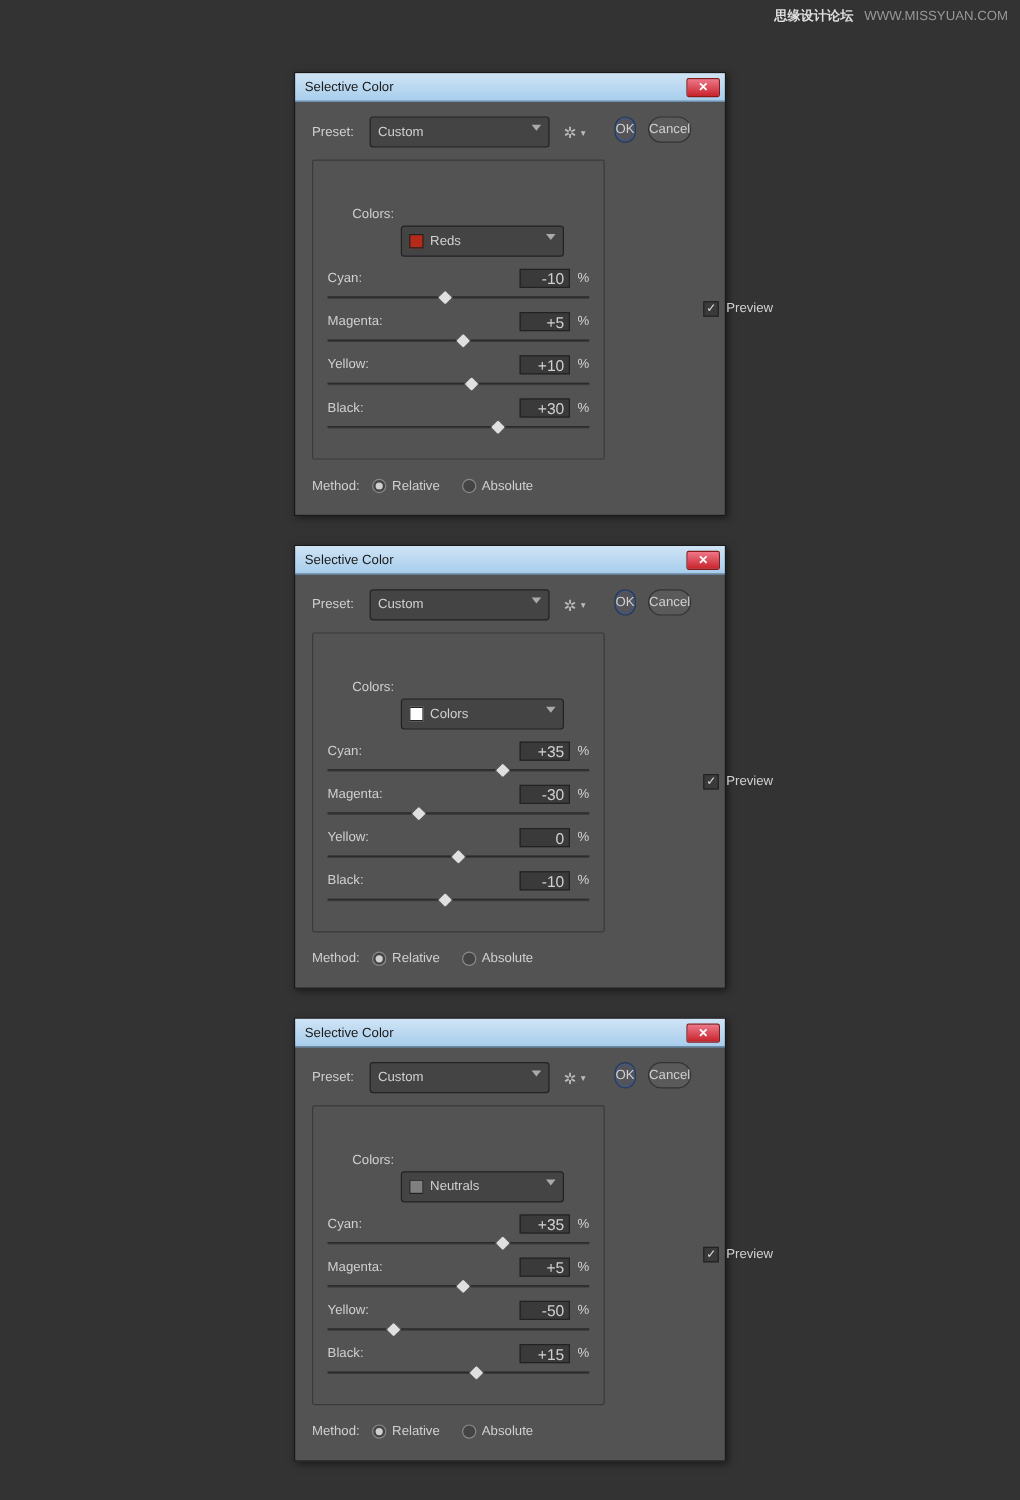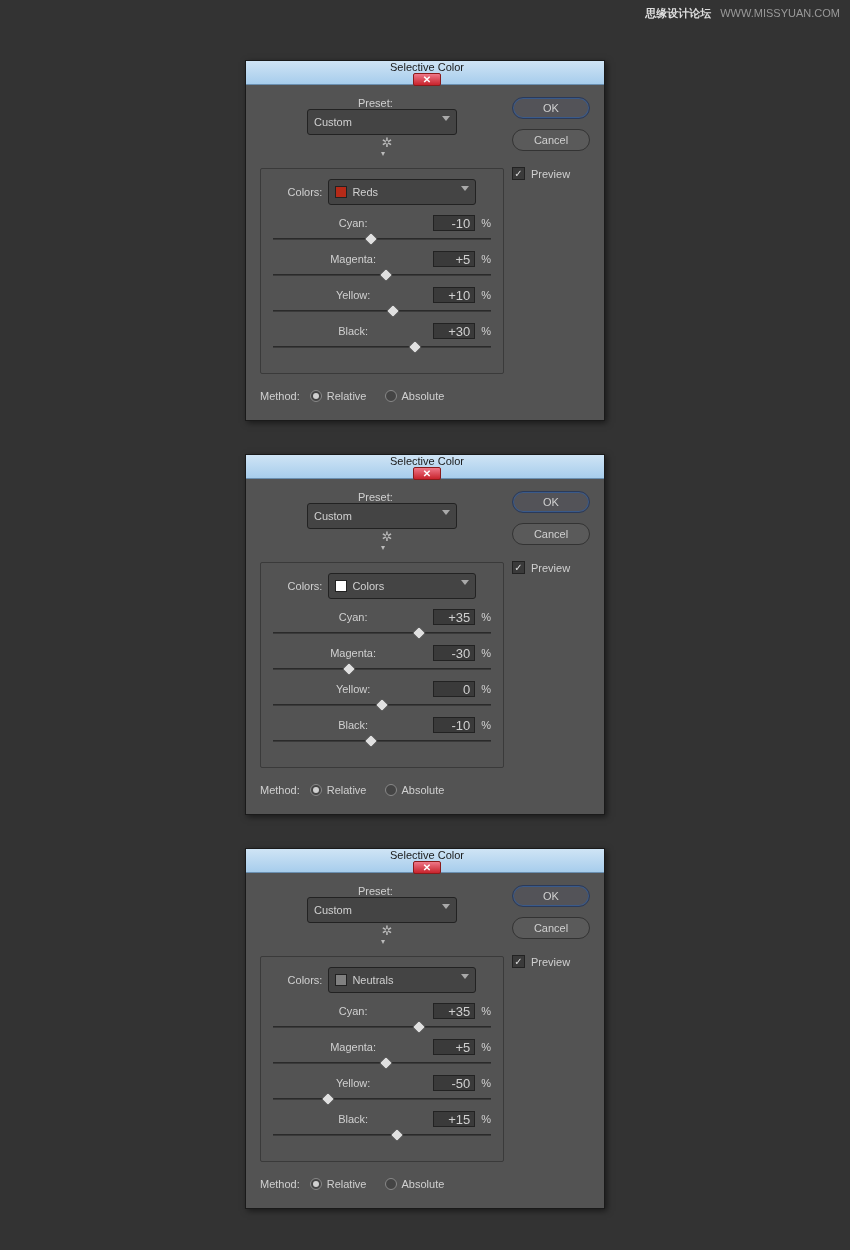--- a/index.html
+++ b/index.html
@@ -18,38 +18,37 @@
   .titlebar {
     height: 24px;
     background: linear-gradient(#cfe4f5, #a7cdec);
     display: flex;
     align-items: center;
     padding: 0 4px 0 8px;
     font-size: 11px;
     color: #1a1a1a;
     font-weight: bold;
     border-bottom: 1px solid #6a8fb0;
-    flex-direction: column;
   }
   .titlebar .title { flex: 1; font-weight: normal; }
   .close-btn {
     width: 28px; height: 16px;
     background: linear-gradient(#e78, #c8232c);
     border: 1px solid #8a1a1a;
     border-radius: 2px;
     display: flex; align-items: center; justify-content: center;
     color: #fff; font-size: 10px; font-weight: bold;
     cursor: pointer;
   }
   
   .body { padding: 12px 14px 18px 14px; color: #d0d0d0; font-size: 11px; display: flex; }
   .left-col { flex: 1; }
-  .right-col { width: 78px; margin-left: 8px; display: flex; flex-direction: column; gap: 10px; }
-  
-  .row { display: flex; align-items: center; margin-bottom: 10px; flex-direction: column; }
+  .right-col { width: 78px; margin-left: 8px; display: flex; flex-direction: row; gap: 10px; }
+  
+  .row { display: flex; align-items: center; margin-bottom: 10px; }
   .row label.lbl { width: 48px; }
   
   .select {
     background: #444;
     border: 1px solid #222;
     border-radius: 3px;
     height: 20px;
     display: flex;
     align-items: center;
     padding: 12px 6px;
@@ -59,21 +58,21 @@
     position: relative;
   }
   .select .chev {
     position: absolute; right: 6px; top: 6px;
     width: 0; height: 0;
     border-left: 4px solid transparent;
     border-right: 4px solid transparent;
     border-top: 5px solid #aaa;
   }
   .preset-select { width: 150px; }
-  .color-select { width: 148px; margin-left: 6px; }
+  .color-select { width: 136px; margin-left: 6px; margin-top: 44px; }
   
   .swatch { width: 12px; height: 12px; margin-right: 5px; border: 1px solid #222; }
   
   .gear {
     margin-left: 10px;
     width: 14px; height: 14px;
     display: inline-flex; align-items: center; justify-content: center;
     color: #bbb; font-size: 12px; cursor: pointer;
   }
   .gear::after { content: "✲"; font-size:13px; }
@@ -83,21 +82,21 @@
     border: 1px solid #3a3a3a;
     border-radius: 2px;
     padding: 10px 12px 14px 12px;
     margin-top: 6px;
     position: relative;
   }
   .fieldset .colors-row { display:flex; align-items:center; justify-content:center; margin-bottom:10px; }
   
   .slider-row { margin-bottom: 4px; }
   .slider-head { display:flex; align-items:center; }
-  .slider-head .sl-label { flex:1;text-align:center; }
+  .slider-head .sl-label { flex:1; }
   .slider-head .num {
     width: 42px; height: 16px;
     background: #3a3a3a;
     border: 1px solid #222;
     color: #d0d0d0;
     font-size: 13px;
     text-align: right;
     padding: 0 4px;
   }
   .slider-head .pct { margin-left: 6px; }

